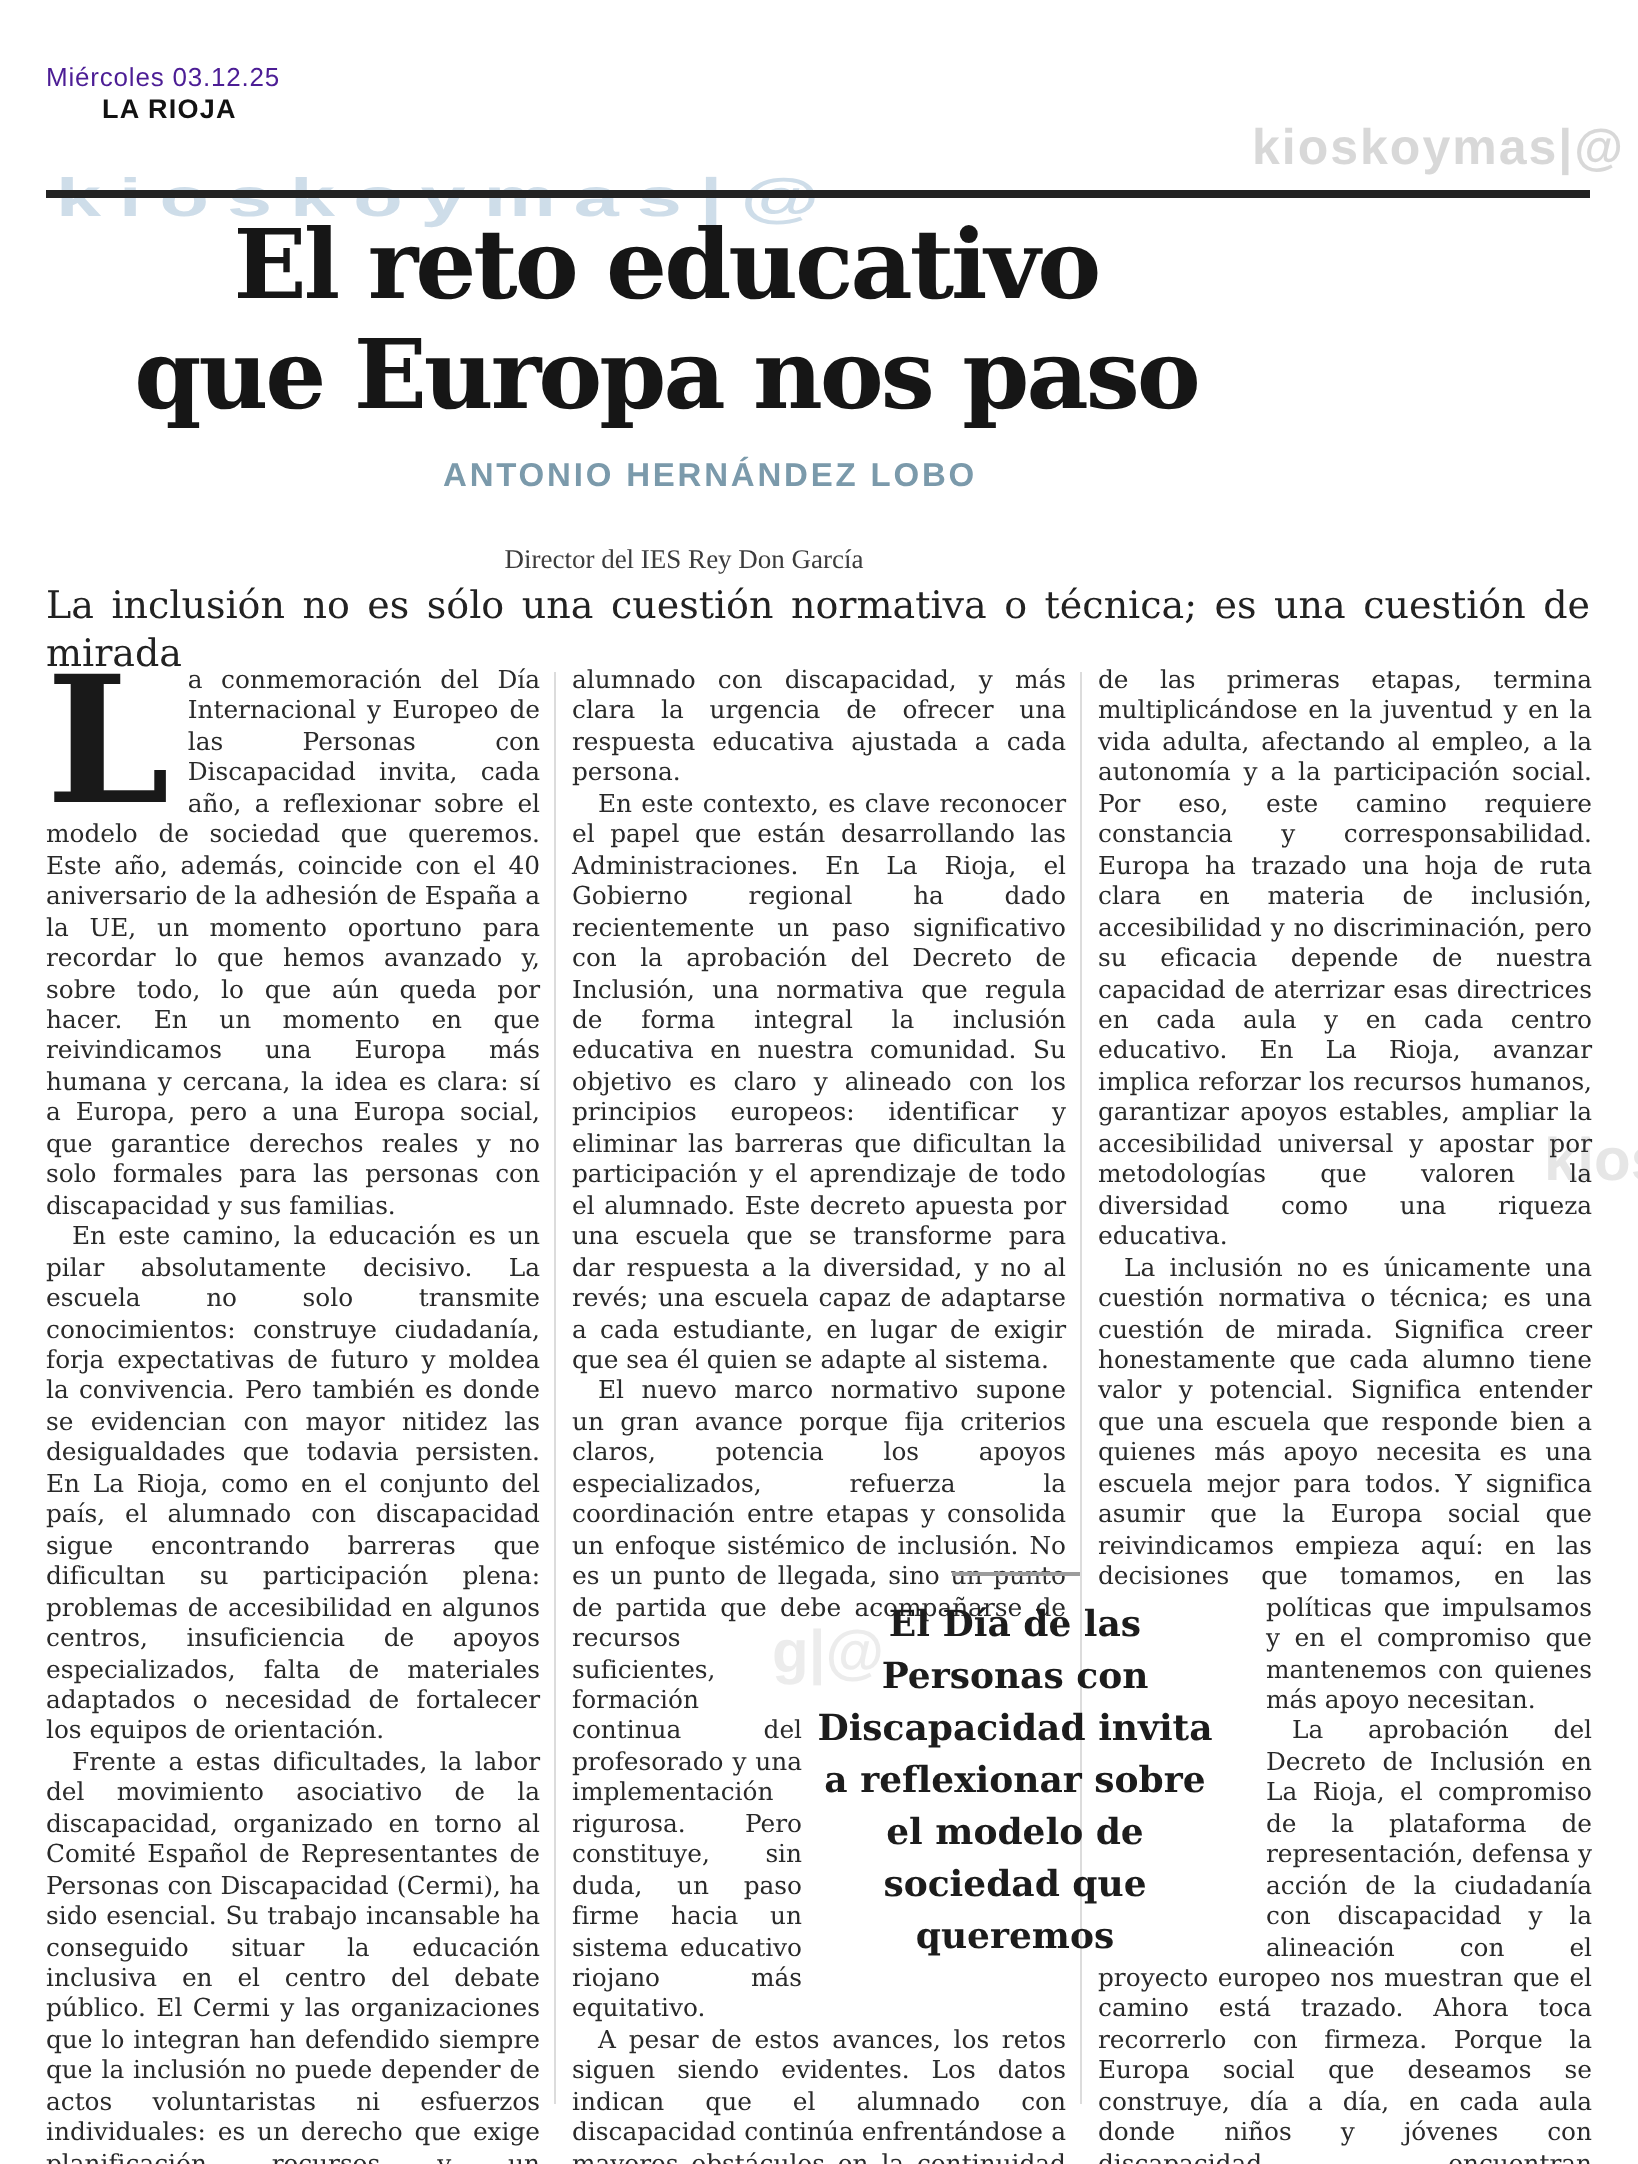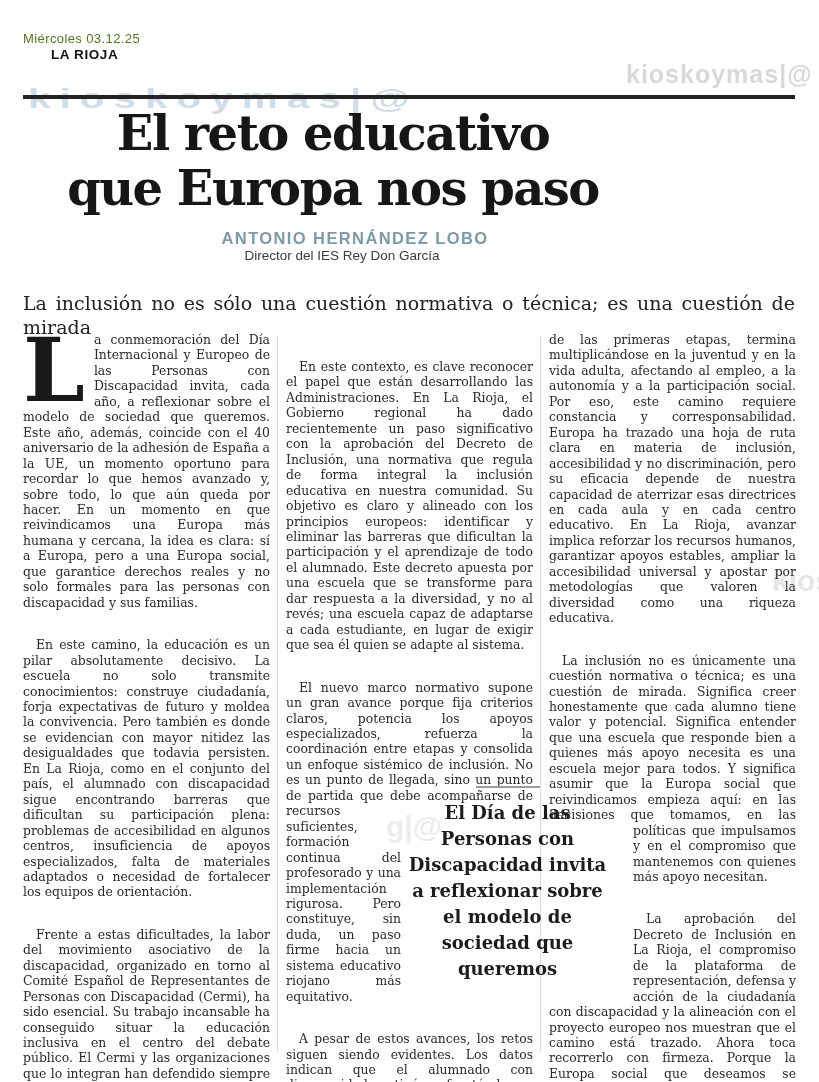--- a/index.html
+++ b/index.html
@@ -7,21 +7,21 @@
     position:relative;
     width:819px;height:1082px;
     background:#ffffff;
     overflow:hidden;
     font-family:"DejaVu Serif","Liberation Serif",serif;
   }
   
   .hdr-date{
     position:absolute;left:23px;top:31px;
     font-family:"Liberation Sans","DejaVu Sans",sans-serif;
-    font-size:13px;color:#4d7c0f;letter-spacing:.4px;
+    font-size:13px;color:#4c1d95;letter-spacing:.4px;
   }
   .hdr-pub{
     position:absolute;left:23px;top:47px;
     font-family:"Liberation Sans","DejaVu Sans",sans-serif;
     font-size:13.5px;font-weight:bold;color:#121212;letter-spacing:.6px;margin-left:28px;
   }
   .head-rule{
     position:absolute;left:23px;top:95px;width:772px;height:4px;
     background:#232323;z-index:3;
   }
@@ -41,40 +41,40 @@
     position:absolute;left:0;top:106px;width:666px;
     text-align:center;font-weight:bold;color:#161616;
     font-size:48px;line-height:55px;letter-spacing:-1.5px;z-index:2;
   }
   .author{
     position:absolute;left:0;top:229px;width:710px;text-align:center;
     font-family:"Liberation Sans","DejaVu Sans",sans-serif;
     font-size:16.5px;font-weight:bold;color:#7b9aab;letter-spacing:1.4px;
   }
   .role{
-    position:absolute;left:0;top:248px;width:684px;text-align:center;
-    font-family:Liberation Sans, sans-serif;
+    position:absolute;left:0;top:272px;width:684px;text-align:center;
+    font-family:Liberation Serif, serif;
     font-size:13.5px;color:#3c3c3c;
   }
   .standfirst{
     position:absolute;left:23px;top:291px;width:772px;
     font-size:19px;color:#222222;
     text-align:justify;text-align-last:justify;
     line-height:24px;z-index:2;
   }
   
   .col{
     position:absolute;top:332px;width:247px;
     font-size:12.4px;line-height:15.45px;color:#2a2a2a;
     text-align:justify;
     -webkit-hyphens:auto;hyphens:auto;
     z-index:2;
   }
   .col p{margin:0;padding:0;}
-  .col p.ind{text-indent:13px;margin-top:27px;}
+  .col p.ind{text-indent:13px;}
   .col-1{left:23px;}
   .col-2{left:286px;}
   .col-3{left:549px;}
   .colrule{
     position:absolute;top:336px;width:1px;height:716px;background:#dcdcdc;z-index:1;
   }
   .colrule-1{left:277px;}
   .colrule-2{left:540px;}
   
   .dropcap{
@@ -121,20 +121,21 @@
   <div class="colrule colrule-1"></div>
   <div class="colrule colrule-2"></div>
 
   <div class="col col-1">
     <p><span class="dropcap">L</span><span>a conmemoración del Día Internacional y Europeo de las Personas con Discapacidad invita, cada año, a reflexionar sobre el modelo de sociedad que queremos. Este año, además, coincide con el 40 aniversario de la adhesión de España a la UE, un momento oportuno para recordar lo que hemos avanzado y, sobre todo, lo que aún queda por hacer. En un momento en que reivindicamos una Europa más humana y cercana, la idea es clara: sí a Europa, pero a una Europa social, que garantice derechos reales y no solo formales para las personas con discapacidad y sus familias.</span></p>
     <p class="ind">En este camino, la educación es un pilar absolutamente decisivo. La escuela no solo transmite conocimientos: construye ciudadanía, forja expectativas de futuro y moldea la convivencia. Pero también es donde se evidencian con mayor nitidez las desigualdades que todavia persisten. En La Rioja, como en el conjunto del país, el alumnado con discapacidad sigue encontrando barreras que dificultan su participación plena: problemas de accesibilidad en algunos centros, insuficiencia de apoyos especializados, falta de materiales adaptados o necesidad de fortalecer los equipos de orientación.</p>
     <p class="ind">Frente a estas dificultades, la labor del movimiento asociativo de la discapacidad, organizado en torno al Comité Español de Representantes de Personas con Discapacidad (Cermi), ha sido esencial. Su trabajo incansable ha conseguido situar la educación inclusiva en el centro del debate público. El Cermi y las organizaciones que lo integran han defendido siempre que la inclusión no puede depender de actos voluntaristas ni esfuerzos individuales: es un derecho que exige planificación, recursos y un compromiso político real. Gracias a su impulso, hoy son más visibles las necesidades del</p>
   </div>
 
   <div class="col col-2">
+    <p>alumnado con discapacidad, y más clara la urgencia de ofrecer una respuesta educativa ajustada a cada persona.</p>
     <p class="ind">En este contexto, es clave reconocer el papel que están desarrollando las Administraciones. En La Rioja, el Gobierno regional ha dado recientemente un paso significativo con la aprobación del Decreto de Inclusión, una normativa que regula de forma integral la inclusión educativa en nuestra comunidad. Su objetivo es claro y alineado con los principios europeos: identificar y eliminar las barreras que dificultan la participación y el aprendizaje de todo el alumnado. Este decreto apuesta por una escuela que se transforme para dar respuesta a la diversidad, y no al revés; una escuela capaz de adaptarse a cada estudiante, en lugar de exigir que sea él quien se adapte al sistema.</p>
     <p class="ind"><span>El nuevo marco normativo supone un gran avance porque fija criterios claros, potencia los apoyos especializados, refuerza la coordinación entre etapas y consolida un enfoque sistémico de inclusión. No es un punto de llegada, sino un punto de partida que debe acompañarse de </span><span class="sp-right"></span><span>recursos suficientes, formación continua del profesorado y una implementación rigurosa. Pero constituye, sin duda, un paso firme hacia un sistema educativo riojano más equitativo.</span></p>
     <p class="ind">A pesar de estos avances, los retos siguen siendo evidentes. Los datos indican que el alumnado con discapacidad continúa enfrentándose a mayores obstáculos en la continuidad educativa, menor acceso a estudios postobligatorios y dificultades en la transición hacia la vida adulta. La brecha educativa, si no se interviene de manera decidida des-</p>
   </div>
 
   <div class="col col-3">
     <p>de las primeras etapas, termina multiplicándose en la juventud y en la vida adulta, afectando al empleo, a la autonomía y a la participación social. Por eso, este camino requiere constancia y corresponsabilidad. Europa ha trazado una hoja de ruta clara en materia de inclusión, accesibilidad y no discriminación, pero su eficacia depende de nuestra capacidad de aterrizar esas directrices en cada aula y en cada centro educativo. En La Rioja, avanzar implica reforzar los recursos humanos, garantizar apoyos estables, ampliar la accesibilidad universal y apostar por metodologías que valoren la diversidad como una riqueza educativa.</p>
     <p class="ind"><span>La inclusión no es únicamente una cuestión normativa o técnica; es una cuestión de mirada. Significa creer honestamente que cada alumno tiene valor y potencial. Significa entender que una escuela que responde bien a quienes más apoyo necesita es una escuela mejor para todos. Y significa asumir que la Europa social que reivindicamos empieza aquí: en las decisiones que tomamos, en las </span><span class="sp-left"></span><span>políticas que impulsamos y en el compromiso que mantenemos con quienes más apoyo necesitan.</span></p>
     <p class="ind">La aprobación del Decreto de Inclusión en La Rioja, el compromiso de la plataforma de representación, defensa y acción de la ciudadanía con discapacidad y la alineación con el proyecto europeo nos muestran que el camino está trazado. Ahora toca recorrerlo con firmeza. Porque la Europa social que deseamos se construye, día a día, en cada aula donde niños y jóvenes con discapacidad encuentran oportunidades reales para aprender, participar y crecer en igualdad.</p>
   </div>

